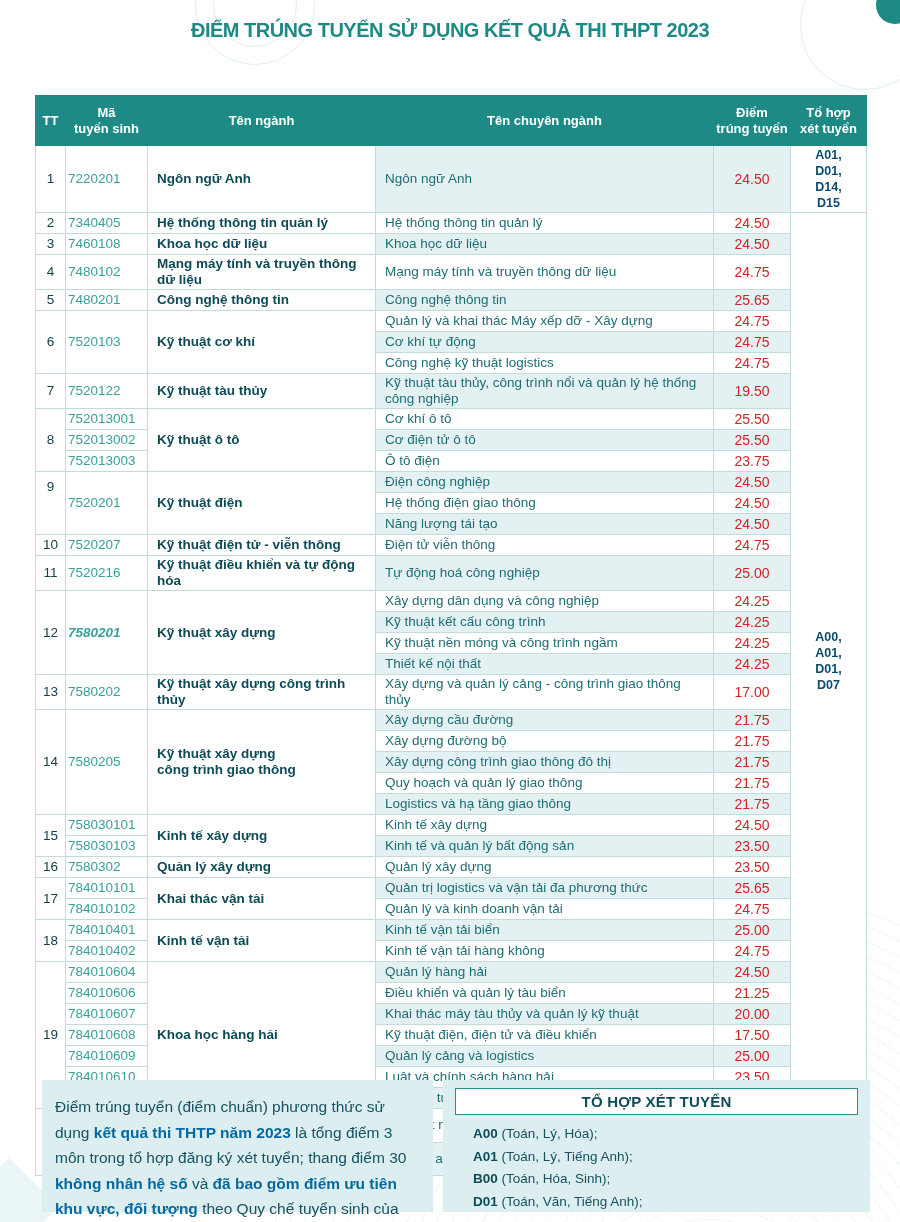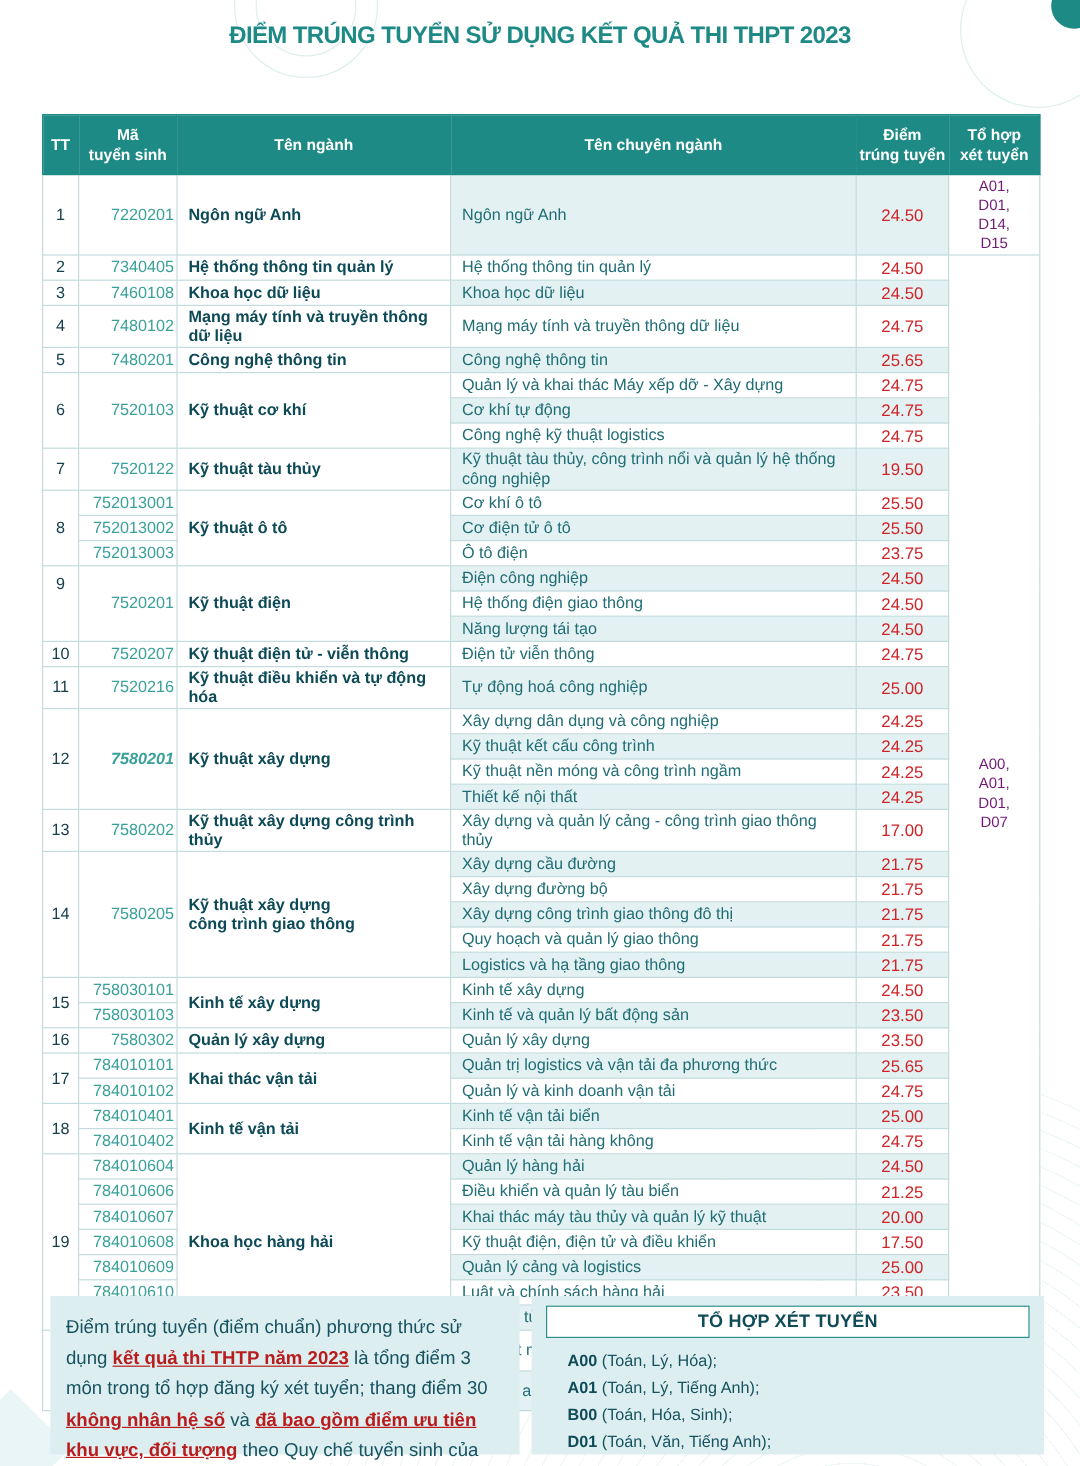--- a/index.html
+++ b/index.html
@@ -29,32 +29,32 @@
   table{position:absolute;left:35px;top:95px;width:831px;border-collapse:collapse;table-layout:fixed;}
   col.c-tt{width:30px;} col.c-code{width:82px;} col.c-major{width:228px;}
   col.c-spec{width:338px;} col.c-score{width:77px;} col.c-combo{width:76px;}
   th{background:var(--teal);color:#ffffff;font-size:13px;font-weight:700;
      height:50px;text-align:center;white-space:pre-line;border:1px solid var(--teal);line-height:16px;}
   td{border:1px solid var(--border);font-size:13.5px;height:21px;padding:1px 6px;vertical-align:middle;
      line-height:16px;background:#ffffff;}
   tr.tall td{height:41px;}
   td.tt{text-align:center;color:#16404c;font-weight:500;padding:1px 2px;}
   td.tt-top{vertical-align:top;padding-top:7px;}
-  td.code{text-align:right;color:var(--code);padding:1px 2px;}
+  td.code{text-align:left;color:var(--code);padding:1px 2px;}
   td.code.bold{font-weight:700;font-style:italic;}
   td.major{color:var(--teal-dark);font-weight:700;padding-left:9px;white-space:pre-line;}
   td.spec{color:var(--spec);padding-left:9px;}
   td.score{text-align:center;color:var(--red);font-weight:400;font-size:14px;}
-  td.combo{text-align:center;color:#701a75;font-weight:400;font-size:12.5px;line-height:16px;padding:1px 20px;}
+  td.combo{text-align:center;color:#0c4a6e;font-weight:700;font-size:12.5px;line-height:16px;padding:1px 20px;}
   td.zebra{background:var(--zebra);}
 
   .footer{position:absolute;left:0;top:1080px;width:900px;height:132px;}
   .note-box{position:absolute;left:42px;top:0;width:391px;height:132px;background:var(--boxbg);
     padding:14px 12px 0 13px;color:var(--note);font-size:15.5px;line-height:25.5px;}
-  .note-box b{color:#b91c1c;text-decoration:underline;}
+  .note-box b{color:#0369a1;}
   .combo-box{position:absolute;left:443px;top:0;width:427px;height:132px;background:var(--boxbg);
     padding:8px 12px 0 12px;}
   .combo-head{border:1.5px solid #2a8f8a;background:#ffffff;height:27px;display:flex;
     align-items:center;justify-content:center;color:#0f4b58;font-weight:800;font-size:15px;letter-spacing:0.2px;}
   .combo-cols{display:flex;margin-top:8px;}
   .combo-col{flex:1;padding-left:18px;}
   .combo-item{font-size:13.5px;color:#16525f;line-height:22.5px;white-space:nowrap;}
   .combo-item b{color:#0f4b58;}
 </style>
 </head>

